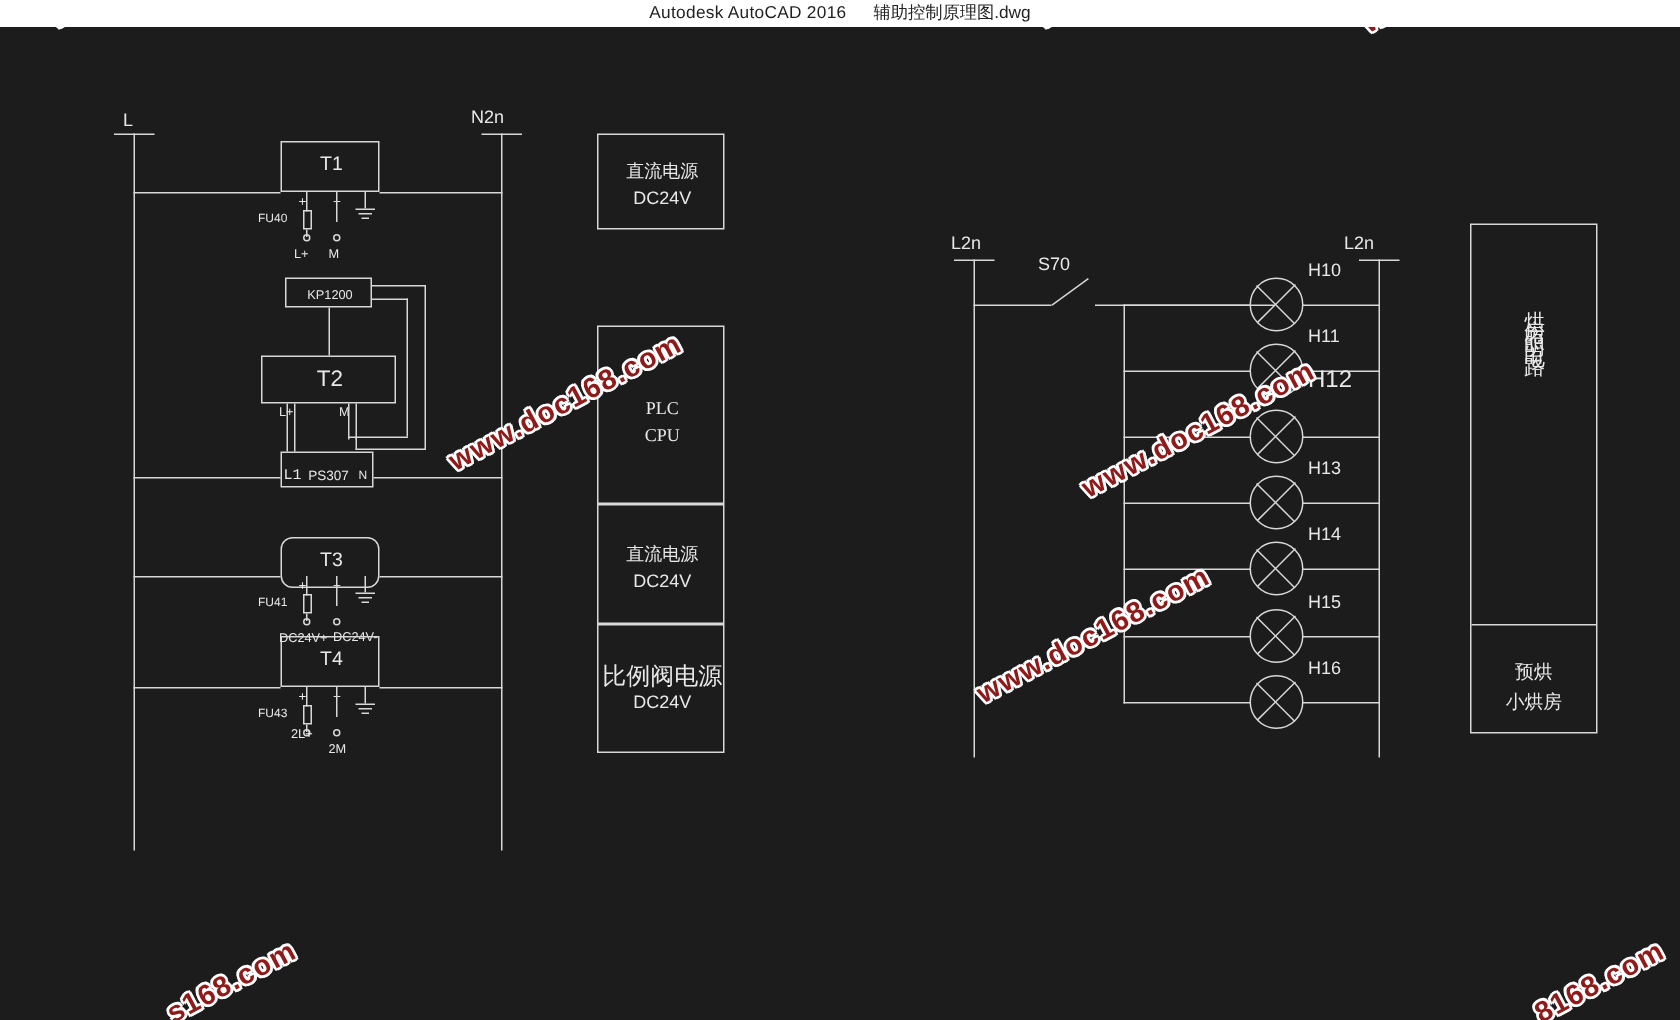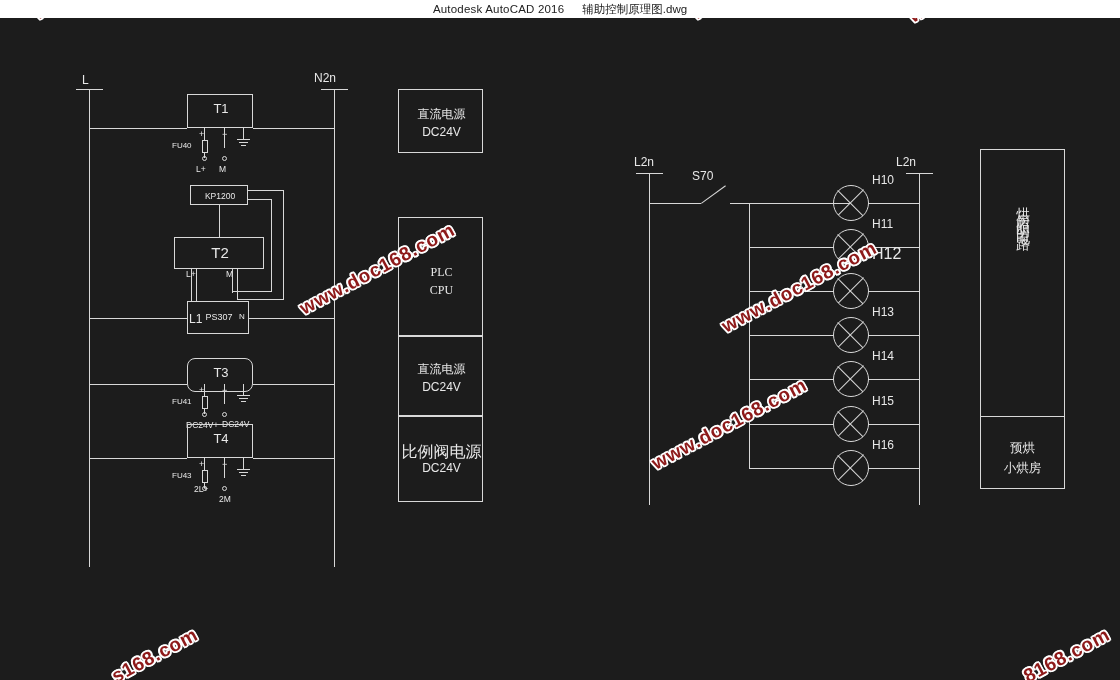--- a/index.html
+++ b/index.html
@@ -181,24 +181,24 @@
     <div class="ln vline" style="left:191px; top:251px; height:32px;"></div>
     <div class="ln vline" style="left:196px; top:251px; height:32px;"></div>
     <div class="ln vline" style="left:232px; top:251px; height:24px;"></div>
     <div class="ln vline" style="left:237px; top:251px; height:24px;"></div>
     <div class="ln hline" style="left:232px; top:273px; width:40px;"></div>
     <div class="ln hline" style="left:237px; top:281px; width:47px;"></div>
     <div class="ln vline" style="left:237px; top:273px; height:9px;"></div>
 
     <div class="ln hline" style="left:89px; top:300px; width:98px;"></div>
     <div class="ln hline" style="left:249px; top:300px; width:86px;"></div>
-    <div class="box" style="left:187px; top:283px; width:62px; height:33px;">
+    <div class="box" style="left:187px; top:283px; width:62px; height:24px;">
       <div class="lbl ctr" style="left:0; top:11px; width:62px; font-size:9px;">PS307</div>
     </div>
-    <div class="lbl" style="left:189px; top:295px; font-size:12px;">L1</div>
+    <div class="lbl" style="left:189px; top:295px; font-size:10px;font-family:Liberation Mono, monospace;">L1</div>
     <div class="lbl" style="left:239px; top:295px; font-size:8px;">N</div>
 
     <div class="ln hline" style="left:89px; top:366px; width:98px;"></div>
     <div class="ln hline" style="left:253px; top:366px; width:82px;"></div>
     <div class="box" style="left:187px; top:340px; width:66px; height:34px;border-radius:8px;">
       <div class="lbl ctr" style="left:0; top:7px; width:66px; font-size:13px;">T3</div>
     </div>
     <div class="lbl" style="left:199px; top:368px; font-size:9px;">+</div>
     <div class="lbl" style="left:222px; top:368px; font-size:9px;">−</div>
     <div class="ln vline" style="left:204px; top:366px; height:13px;"></div>

